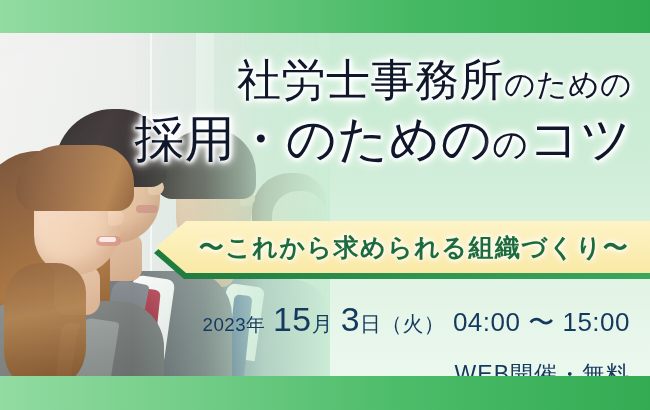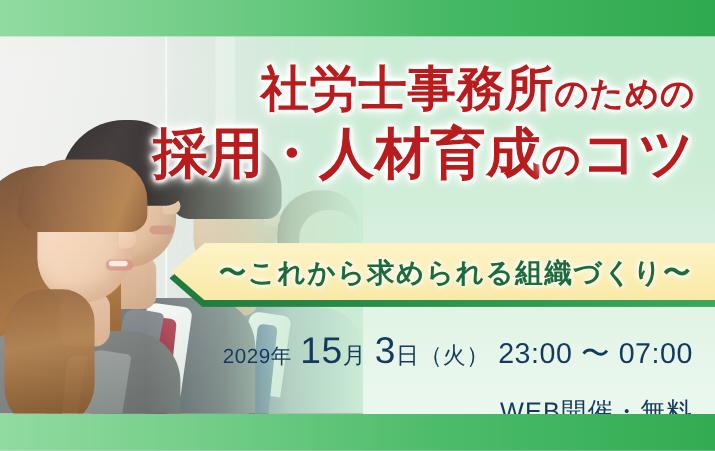--- a/index.html
+++ b/index.html
@@ -332,23 +332,23 @@
     position: absolute;
     left: 0;
     top: 58px;
     width: 650px;
     z-index: 6;
     text-align: right;
     padding-right: 18px;
     box-sizing: border-box;
   }
   .title-line {
-    color: #b91c1c;
+    color: #0f172a;
     font-family: "Liberation Serif", "DejaVu Serif", serif;
-    font-weight: 700;
+    font-weight: 400;
     letter-spacing: 0.5px;
     line-height: 1.06;
     white-space: nowrap;
     text-shadow:
       0 0 5px #ffffff, 0 0 5px #ffffff, 0 0 8px #ffffff,
       0 0 10px #ffffff, 1px 1px 4px #ffffff, -1px -1px 4px #ffffff,
       0 0 14px rgba(255,255,255,0.95);
     margin-left: 44px;
   }
   .title-line-1 { font-size: 44px; }
@@ -482,28 +482,28 @@
       <div class="photo-soft"></div>
     </div>
     <div class="photo-fade"></div>
   </div>
 
   <div class="bar bar-top"></div>
   <div class="bar bar-bottom"></div>
 
   <div class="title-block">
     <div class="title-line title-line-1"><span>社労士事務所</span><span class="t-sm">のための</span></div>
-    <div class="title-line title-line-2"><span>採用・人材育成</span><span class="t-sm">の</span><span>コツ</span></div>
+    <div class="title-line title-line-2"><span>採用・のための</span><span class="t-sm">の</span><span>コツ</span></div>
   </div>
 
   <div class="ribbon-wrap">
     <div class="ribbon-shadow"></div>
     <div class="ribbon-body">
       <span class="ribbon-text">〜これから求められる組織づくり〜</span>
     </div>
   </div>
 
   <div class="date-block">
-    <div class="date-line"><span class="d-sm">2029</span><span class="d-sm">年</span>&nbsp;<span class="d-big">15</span><span class="d-mid">月</span>&nbsp;<span class="d-big">3</span><span class="d-mid">日</span><span class="d-mid">（火）</span>&nbsp;<span>23:00</span>&nbsp;<span>〜</span>&nbsp;<span>07:00</span></div>
+    <div class="date-line"><span class="d-sm">2023</span><span class="d-sm">年</span>&nbsp;<span class="d-big">15</span><span class="d-mid">月</span>&nbsp;<span class="d-big">3</span><span class="d-mid">日</span><span class="d-mid">（火）</span>&nbsp;<span>04:00</span>&nbsp;<span>〜</span>&nbsp;<span>15:00</span></div>
     <div class="venue-line">WEB開催・無料</div>
   </div>
 
 </div>
 
 </body></html>

